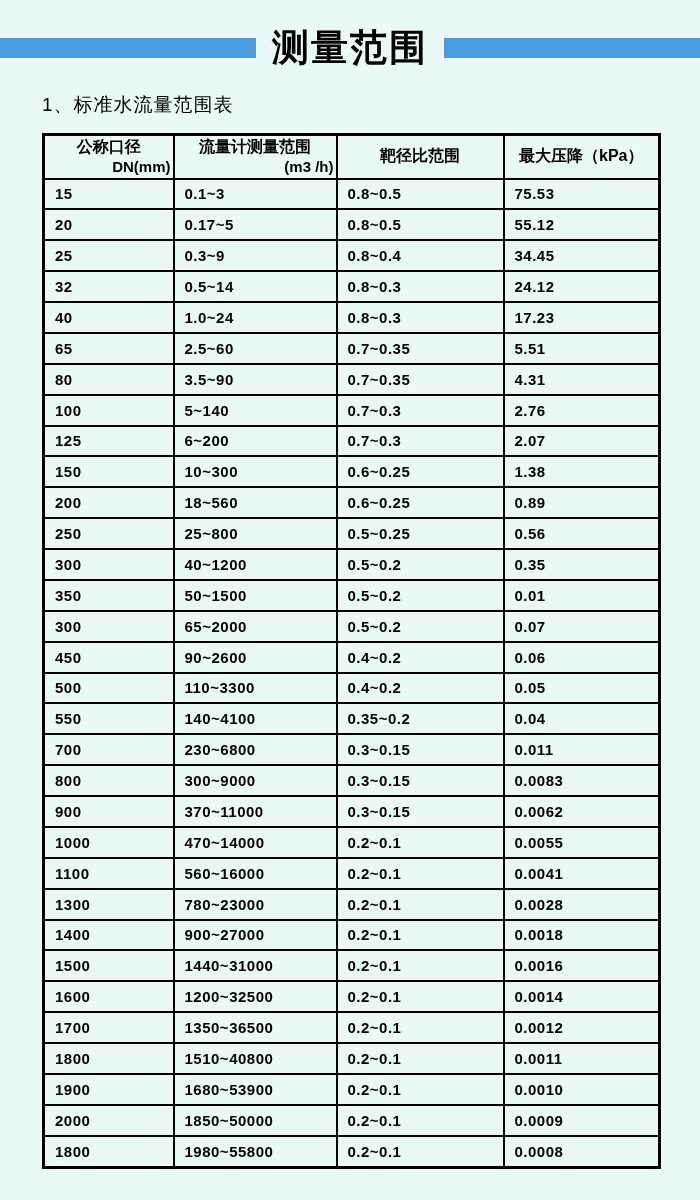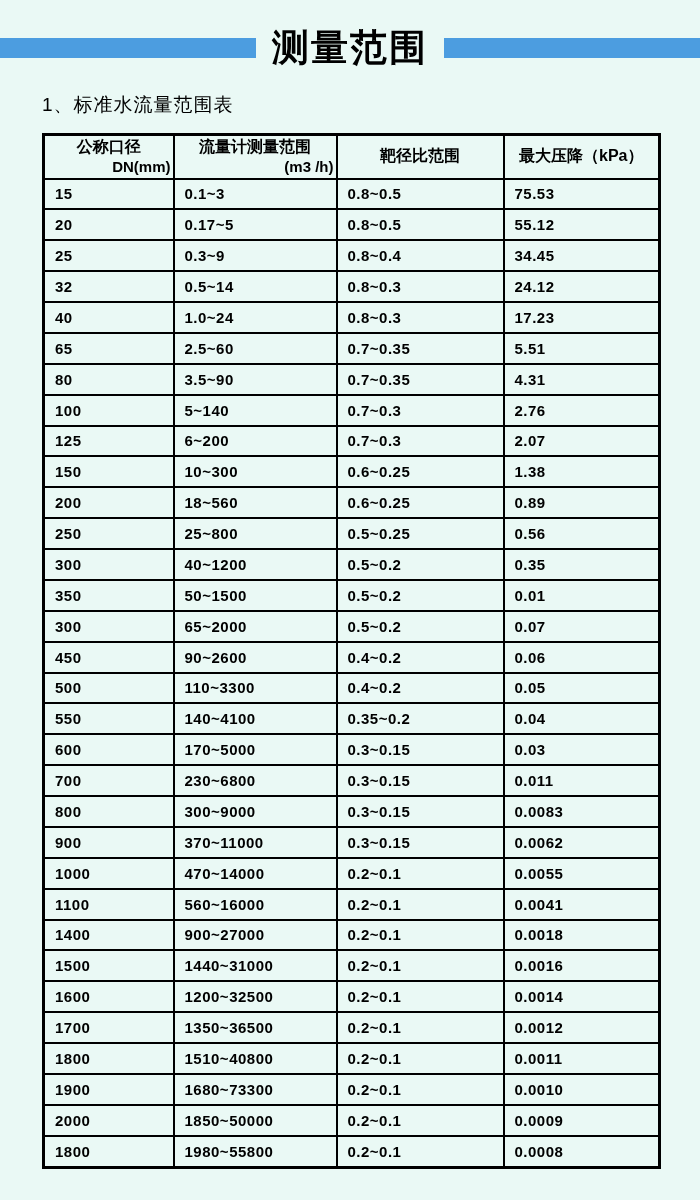--- a/index.html
+++ b/index.html
@@ -213,26 +213,20 @@
         <td>0.4~0.2</td>
         <td>0.05</td>
       </tr>
       <tr>
         <td>550</td>
         <td>140~4100</td>
         <td>0.35~0.2</td>
         <td>0.04</td>
       </tr>
       <tr>
-        <td>600</td>
-        <td>170~5000</td>
-        <td>0.3~0.15</td>
-        <td>0.03</td>
-      </tr>
-      <tr>
         <td>700</td>
         <td>230~6800</td>
         <td>0.3~0.15</td>
         <td>0.011</td>
       </tr>
       <tr>
         <td>800</td>
         <td>300~9000</td>
         <td>0.3~0.15</td>
         <td>0.0083</td>
@@ -249,20 +243,26 @@
         <td>0.2~0.1</td>
         <td>0.0055</td>
       </tr>
       <tr>
         <td>1100</td>
         <td>560~16000</td>
         <td>0.2~0.1</td>
         <td>0.0041</td>
       </tr>
       <tr>
+        <td>1300</td>
+        <td>780~23000</td>
+        <td>0.2~0.1</td>
+        <td>0.0028</td>
+      </tr>
+      <tr>
         <td>1400</td>
         <td>900~27000</td>
         <td>0.2~0.1</td>
         <td>0.0018</td>
       </tr>
       <tr>
         <td>1500</td>
         <td>1440~31000</td>
         <td>0.2~0.1</td>
         <td>0.0016</td>
@@ -280,21 +280,21 @@
         <td>0.0012</td>
       </tr>
       <tr>
         <td>1800</td>
         <td>1510~40800</td>
         <td>0.2~0.1</td>
         <td>0.0011</td>
       </tr>
       <tr>
         <td>1900</td>
-        <td>1680~73300</td>
+        <td>1680~53900</td>
         <td>0.2~0.1</td>
         <td>0.0010</td>
       </tr>
       <tr>
         <td>2000</td>
         <td>1850~50000</td>
         <td>0.2~0.1</td>
         <td>0.0009</td>
       </tr>
       <tr>

